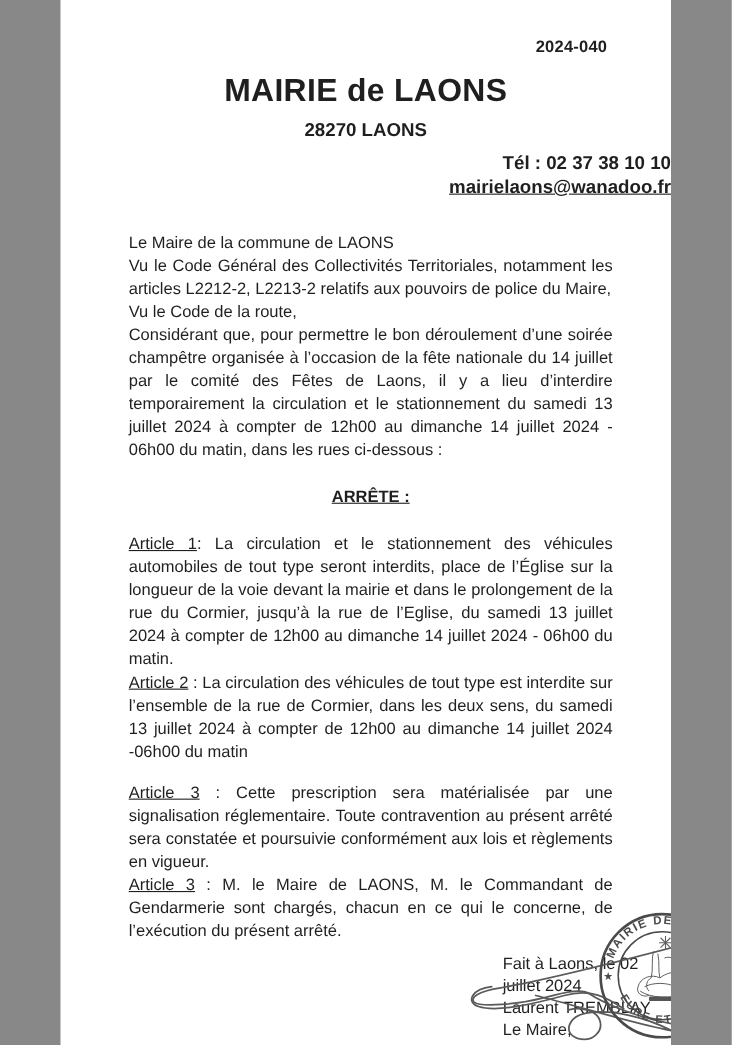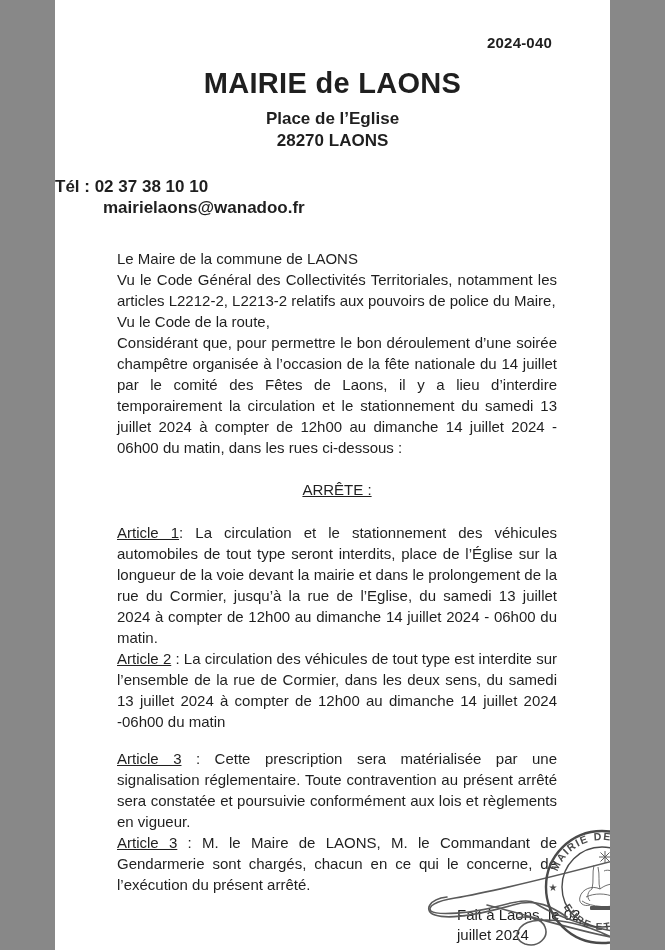--- a/index.html
+++ b/index.html
@@ -28,47 +28,47 @@
     letter-spacing:.3px;
   }
   .addr{
     margin-top:8px;
     text-align:center;
     font-size:17px;
     font-weight:bold;
     line-height:22px;
   }
   .contact{
-    margin-top:24px;
-    text-align:left;
+    margin-top:8px;
+    text-align:right;
     font-size:17px;
     font-weight:bold;
     line-height:21px;
   }
-  .contact .email{padding-left:48px;}
+  .contact .email{text-decoration:underline;padding-left:48px;}
   .subject{
     margin-top:31px;
     text-align:center;
     font-size:15px;
     font-weight:bold;
     line-height:18px;
   }
   .subject div{display:inline-block;text-decoration:underline;}
   .body-block{
     margin:30px 53px 0 62px;
     font-size:15px;
     line-height:21px;
     text-align:justify;
   }
   .body-block p{margin:0;}
   .arrete-heading{
     margin:21px 0 22px 0;
     text-align:center;
     font-size:15px;
-    font-weight:normal;
+    font-weight:bold;
   }
   .arrete-heading span{text-decoration:underline;}
   .article{margin:0 0 21px 0;}
   .article .u{text-decoration:underline;}
   .article.extra-gap{margin-top:16px;}
   .closing{
     margin:10px 0 0 402px;
     font-size:15px;
     line-height:20px;
   }
@@ -79,21 +79,20 @@
 </head>
 <body>
 
 <div class="page">
 
   <div class="doc-number">2024-040</div>
 
   <div class="title">MAIRIE de LAONS</div>
 
   <div class="addr">
-    <div>Place de l’Eglise</div>
     <div>28270 LAONS</div>
   </div>
 
   <div class="contact">
     <div>Tél : 02 37 38 10 10</div>
     <div class="email">mairielaons@wanadoo.fr</div>
   </div>
 
 
   <div class="body-block">

